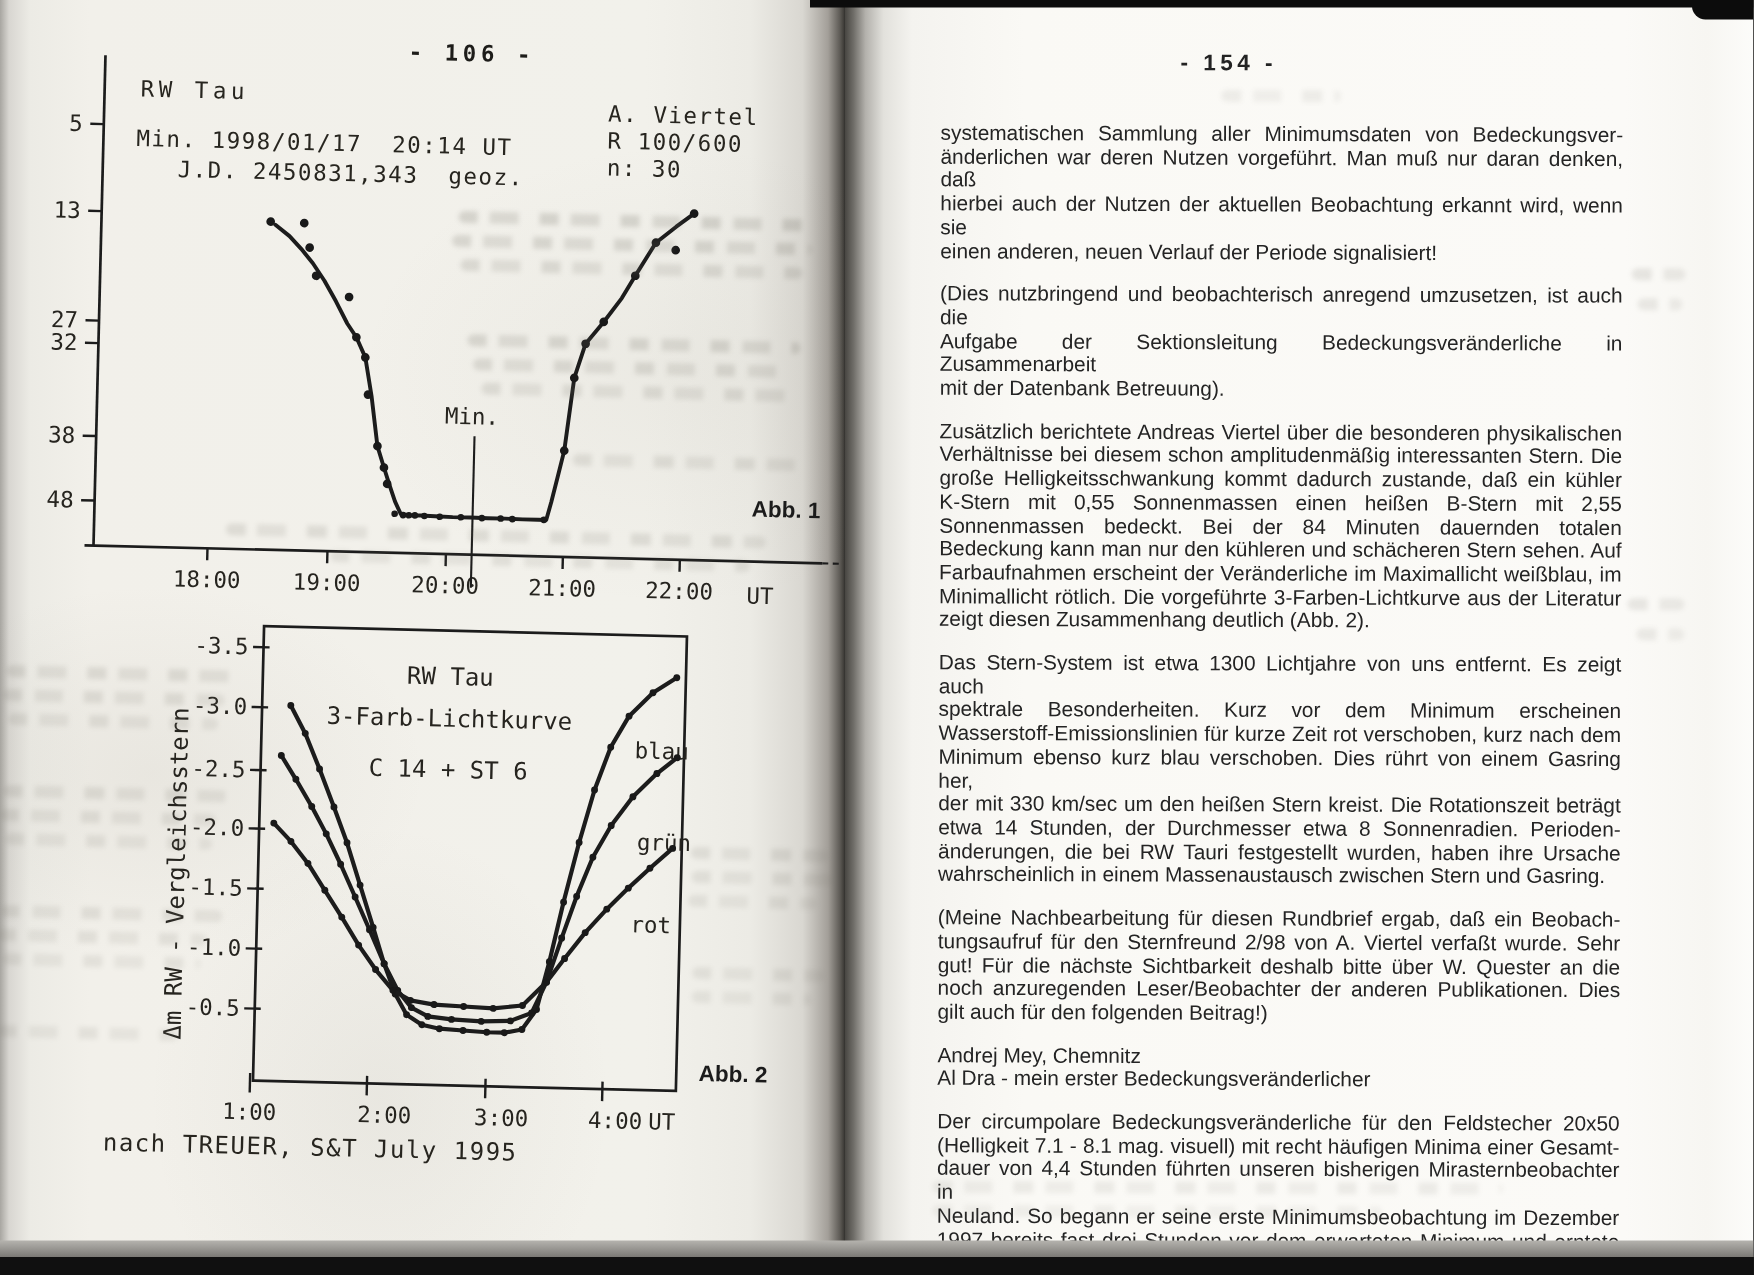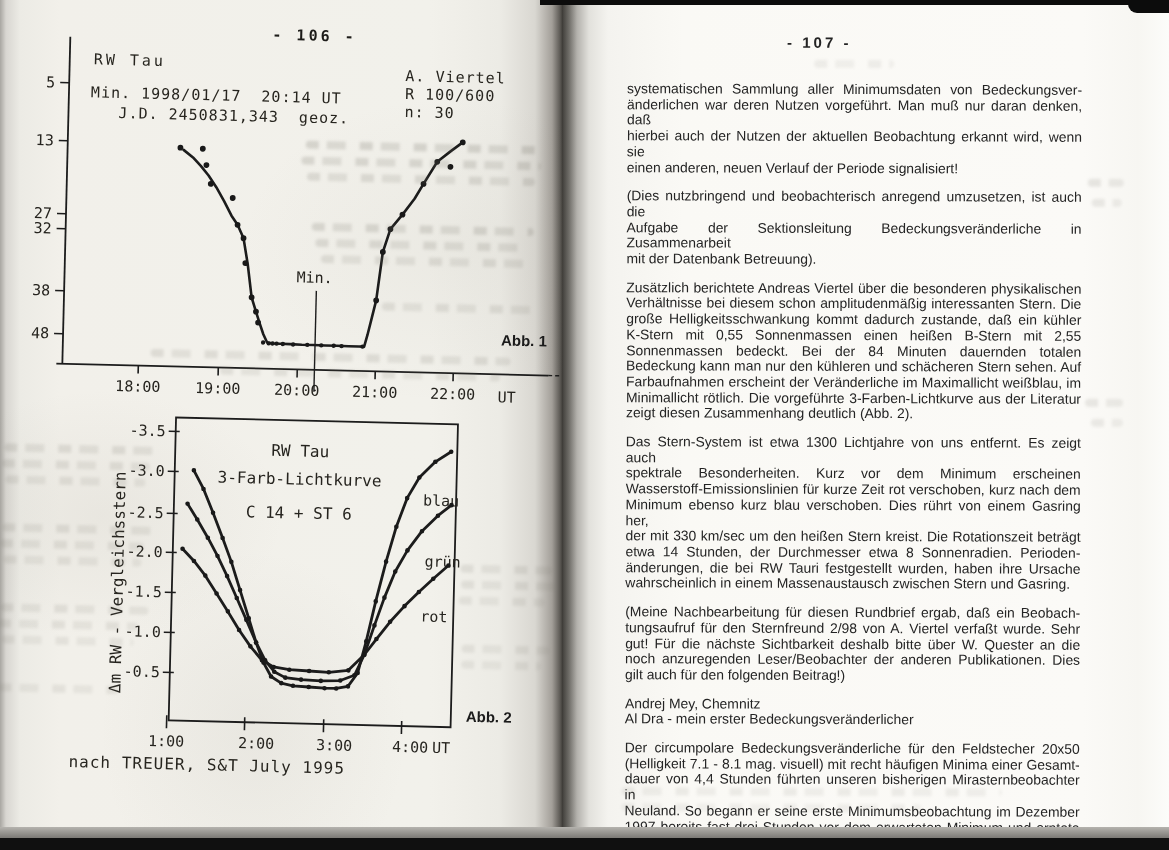--- a/index.html
+++ b/index.html
@@ -257,21 +257,21 @@
       <div class="smudge" style="left: 465px; top: 560px; width: 92px; opacity: 0.26;"></div>
       <div class="smudge" style="left: 466px; top: 576px; width: 95px; opacity: 0.24;"></div>
       <div class="smudge" style="left: 464px; top: 592px; width: 86px; opacity: 0.22;"></div>
       <div class="smudge" style="left: 468px; top: 640px; width: 88px; opacity: 0.22;"></div>
       <div class="smudge" style="left: 468px; top: 656px; width: 80px; opacity: 0.2;"></div>
     </div>
 </div>
 
 <div class="page right-page">
   <div class="rp-inner">
-    <div class="abs pgnum-r" style="left:195px;top:34px;width:120px;text-align:center;">- 107 -</div>
+    <div class="abs pgnum-r" style="left:195px;top:34px;width:120px;text-align:center;">- 154 -</div>
     <div class="body-text" id="rp-text">
         <div class="p">
           <div class="line">systematischen Sammlung aller Minimumsdaten von Bedeckungsver-</div>
           <div class="line">änderlichen war deren Nutzen vorgeführt. Man muß nur daran denken, daß</div>
           <div class="line">hierbei auch der Nutzen der aktuellen Beobachtung erkannt wird, wenn sie</div>
           <div class="line last">einen anderen, neuen Verlauf der Periode signalisiert!</div>
         </div>
         <div class="p">
           <div class="line">(Dies nutzbringend und beobachterisch anregend umzusetzen, ist auch die</div>
           <div class="line">Aufgabe der Sektionsleitung Bedeckungsveränderliche in Zusammenarbeit</div>

